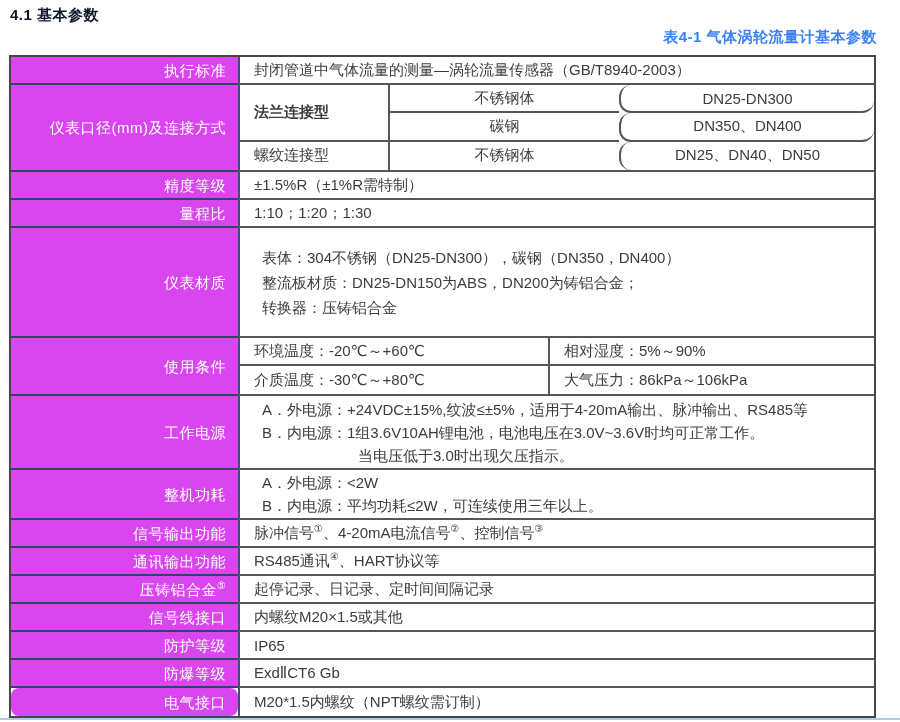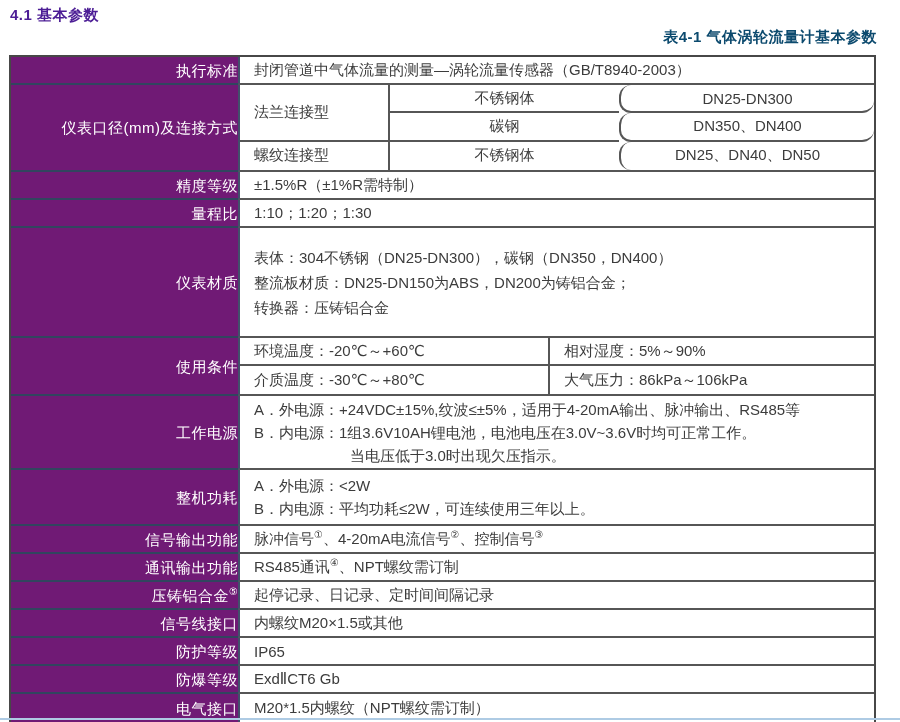--- a/index.html
+++ b/index.html
@@ -4,63 +4,63 @@
 <style>
   * { box-sizing: border-box; }
   html,body { margin:0; padding:0; background:#fff; }
   body {
     width:900px; height:722px; position:relative; overflow:hidden;
     font-family:"Liberation Sans","DejaVu Sans",sans-serif;
     -webkit-font-smoothing:antialiased;
   }
   .heading {
     position:absolute; left:10px; top:6px;
-    font-size:15px; font-weight:600; color:#4c1d95; letter-spacing:.5px;
+    font-size:15px; font-weight:600; color:#0f172a; letter-spacing:.5px;
   }
   .caption {
     position:absolute; right:23px; top:28px;
-    font-size:15px; font-weight:600; color:#0c4a6e; letter-spacing:.5px;
+    font-size:15px; font-weight:600; color:#3b82f6; letter-spacing:.5px;
   }
   .tbl {
     position:absolute; left:9px; top:55px; width:867px;
     border:2px solid #474747; background:#fff;
   }
   .row { display:flex; width:100%; }
   .h28{height:28px}.h87{height:87px}.h110{height:110px}
-  .h58{height:58px}.h74{height:74px}.h50{height:56px}
+  .h58{height:58px}.h74{height:74px}.h50{height:50px}
   .lbl {
-    flex:0 0 227px; width:227px; background:#701a75; color:#ffffff;
+    flex:0 0 227px; width:227px; background:#d946ef; color:#ffffff;
     display:flex; align-items:center; justify-content:flex-end;
-    font-size:15px; letter-spacing:.5px;
+    padding-right:12px; font-size:15px; letter-spacing:.5px;
     border-bottom:2px solid #31455f; text-align:right; line-height:19px;
   }
-  .row:last-child .lbl { border-bottom:none; }
+  .row:last-child .lbl { border-bottom:none;border-radius:8px; }
   .content {
     flex:1; border-left:2px solid #42506b; border-bottom:2px solid #565656;
     display:flex; flex-direction:column; font-size:15px; color:#3c3c3c;
     background:#fff; min-width:0;
   }
   .row:last-child .content { border-bottom:none; }
   .cell { flex:1; display:flex; align-items:center; padding-left:14px; }
   .cell-lines {
     flex:1; display:flex; flex-direction:column; justify-content:center;
     padding-left:14px;
   }
-  .cell-lines .ln { line-height:25px; }
+  .cell-lines .ln { line-height:25px;margin-left:8px; }
   .cell-lines.tight .ln { line-height:23px; }
   .indent { padding-left:96px; }
   
   .grid-diam {
     flex:1; display:grid;
     grid-template-columns:148px 231px 1fr;
     grid-template-rows:1fr 1fr 1fr;
   }
   .grid-diam > div { display:flex; align-items:center; }
   .gc-conn { grid-column:1; padding-left:14px; }
-  .span2 { grid-row:1 / 3; }
+  .span2 { grid-row:1 / 3;font-weight:bold; }
   .r3 { grid-row:3; }
   .gc-body { grid-column:2; justify-content:center;font-family:Liberation Mono, monospace; }
   .gc-range { grid-column:3; justify-content:center;border-radius:12px; }
   .bb { border-bottom:2px solid #565656; }
   .bl { border-left:2px solid #565656; }
   
   .grid-cond {
     flex:1; display:grid;
     grid-template-columns:308px 1fr;
     grid-template-rows:1fr 1fr;
@@ -176,21 +176,21 @@
       </div>
     </div>
   </div>
 
   <div class="row h28">
     <div class="lbl">通讯输出功能</div>
     <div class="content">
       <div class="cell">
         <span>RS485通讯</span>
           <sup class="circ">④</sup>
-          <span>、NPT螺纹需订制</span>
+          <span>、HART协议等</span>
       </div>
     </div>
   </div>
 
   <div class="row h28">
     <div class="lbl">
       <span>压铸铝合金</span>
         <sup class="circ">⑤</sup>
     </div>
     <div class="content">

